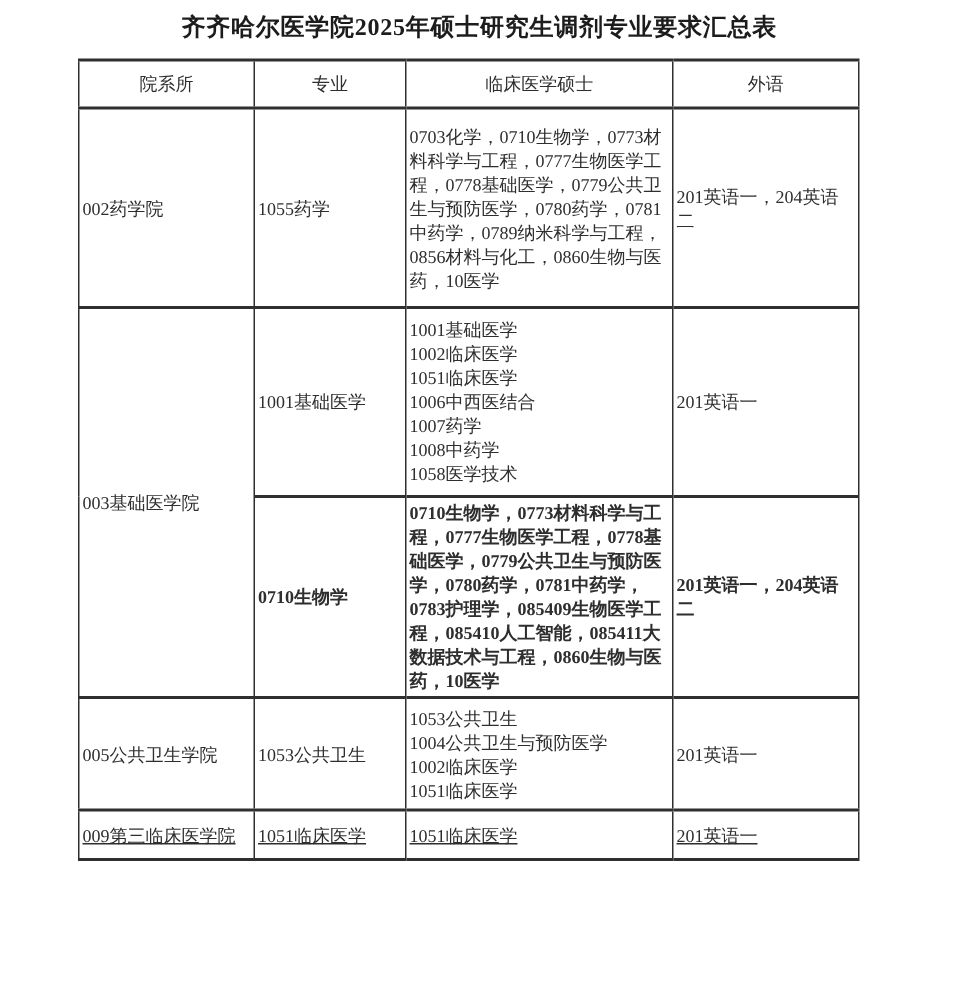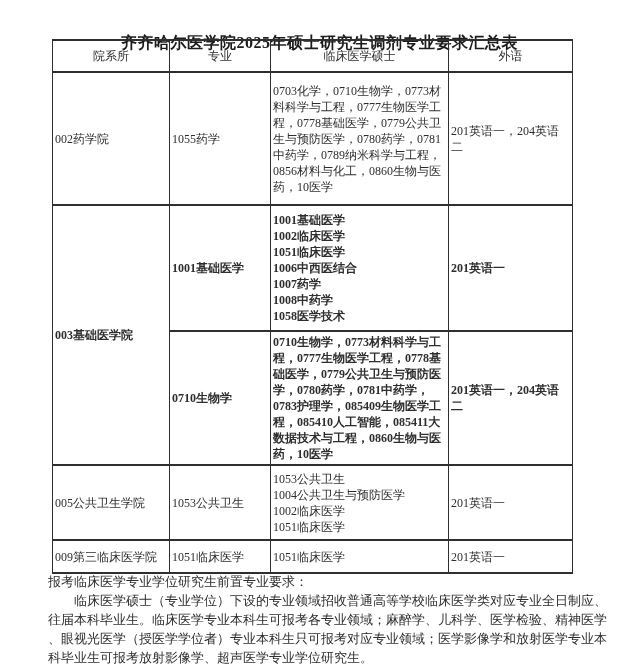--- a/index.html
+++ b/index.html
@@ -13,22 +13,22 @@
     -webkit-font-smoothing: antialiased;
   }
   .page {
     position: relative;
     width: 639px;
     height: 667px;
     overflow: hidden;
     background: #ffffff;
   }
   .title {
-    margin: 12px;
-    padding-top: 21px;
+    margin: 0;
+    padding-top: 8px;
     text-align: center;
     font-size: 16px;
     font-weight: bold;
     color: #1c1c1c;
     letter-spacing: 0.5px;
   }
   table.summary-table {
     position: absolute;
     left: 52px;
     top: 39px;
@@ -53,24 +53,24 @@
   table.summary-table th {
     text-align: center;
     height: 26px;
   }
   td.dept, td.major, td.lang { text-align: left; }
   td.choices {
     text-align: left;
     white-space: pre-line;
   }
   tr.row-1 td { height: 127px; margin-left: 28px; }
-  tr.row-2a td { height: 120px; font-weight: bold; }
+  tr.row-2a td { height: 120px; }
   tr.row-2b td { height: 127px; font-weight: bold; }
   tr.row-3 td { height: 69px; }
-  tr.row-4 td { height: 27px; }
+  tr.row-4 td { height: 27px; text-decoration: underline; }
   .footnote {
     position: absolute;
     left: 48px;
     top: 572px;
     width: 566px;
     font-size: 13px;
     line-height: 19px;
     color: #2e2e2e;
   }
   .footnote p {
@@ -139,18 +139,14 @@
       </tr>
       <tr class="row-4">
         <td class="dept">009第三临床医学院</td>
         <td class="major">1051临床医学</td>
         <td class="choices">1051临床医学</td>
         <td class="lang">201英语一</td>
       </tr>
     </tbody>
   </table>
 
-  <div class="footnote">
-    <p>报考临床医学专业学位研究生前置专业要求：</p>
-    <p class="body-indent">临床医学硕士（专业学位）下设的专业领域招收普通高等学校临床医学类对应专业全日制应、往届本科毕业生。临床医学专业本科生可报考各专业领域；麻醉学、儿科学、医学检验、精神医学、眼视光医学（授医学学位者）专业本科生只可报考对应专业领域；医学影像学和放射医学专业本科毕业生可报考放射影像学、超声医学专业学位研究生。</p>
-  </div>
 
 </div>
 
 </body></html>

